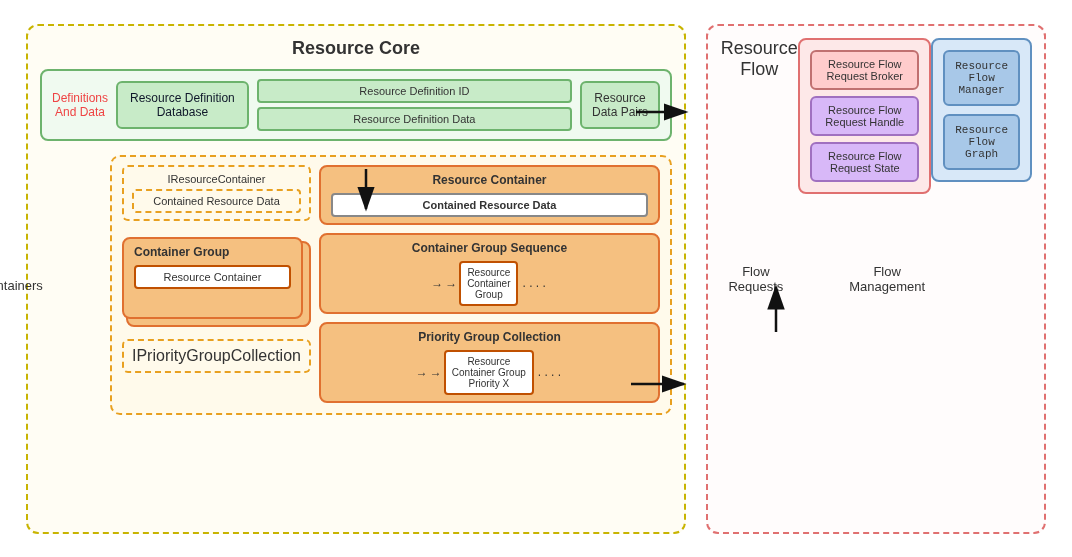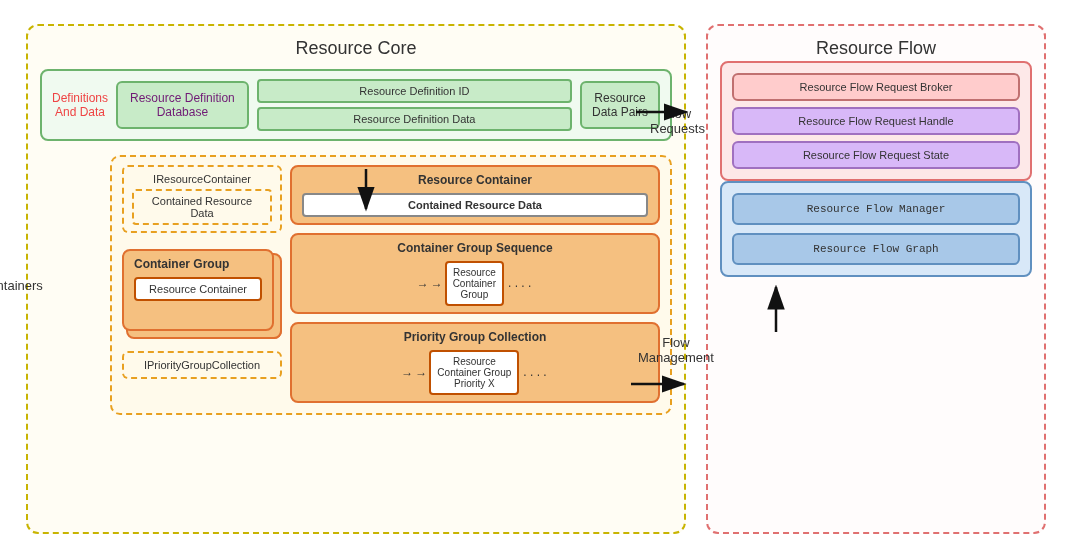--- a/index.html
+++ b/index.html
@@ -19,21 +19,21 @@
       flex: 1;
       border: 2px dashed #c8b400;
       border-radius: 12px;
       padding: 12px;
       position: relative;
       background: rgba(255,250,220,0.3);
     }
     .left-section-title {
       text-align: center;
       font-size: 18px;
-      font-weight: normal;
+      font-weight: bold;
       color: #333;
       margin-bottom: 10px;
     }
 
     
     .resource-core-top {
       border: 2px solid #6db36d;
       border-radius: 8px;
       background: #f0faf0;
       padding: 8px 10px;
@@ -48,21 +48,21 @@
       min-width: 55px;
       text-align: center;
     }
     .resource-def-db {
       border: 2px solid #6db36d;
       border-radius: 6px;
       background: #c8ebc8;
       padding: 8px 12px;
       font-size: 12px;
       text-align: center;
-      color: #701a75;
+      color: #0f172a;
       min-width: 80px;
     }
     .def-right-stack {
       display: flex;
       flex-direction: column;
       gap: 4px;
       flex: 1;
     }
     .def-id-box, .def-data-box {
       border: 2px solid #6db36d;
@@ -131,21 +131,21 @@
       text-align: center;
       margin-top: 4px;
       background: transparent;
     }
 
     
     .ipriority-dashed {
       border: 2px dashed #e8a020;
       border-radius: 6px;
       padding: 6px 8px;
-      font-size: 11px;
+      font-size: 16px;
       color: #333;
       text-align: center;
       background: transparent;
     }
 
     
     .containers-right-col {
       display: flex;
       flex-direction: column;
       gap: 8px;
@@ -230,21 +230,21 @@
 
     
     .right-section {
       width: 340px;
       border: 2px dashed #e07070;
       border-radius: 12px;
       padding: 12px;
       position: relative;
       background: rgba(255,240,240,0.2);
       display: flex;
-      flex-direction: column;
+      flex-direction: row;
       gap: 0;
     }
     .right-section-title {
       text-align: center;
       font-size: 18px;
       font-weight: normal;
       color: #333;
       margin-bottom: 2px;
     }
 

